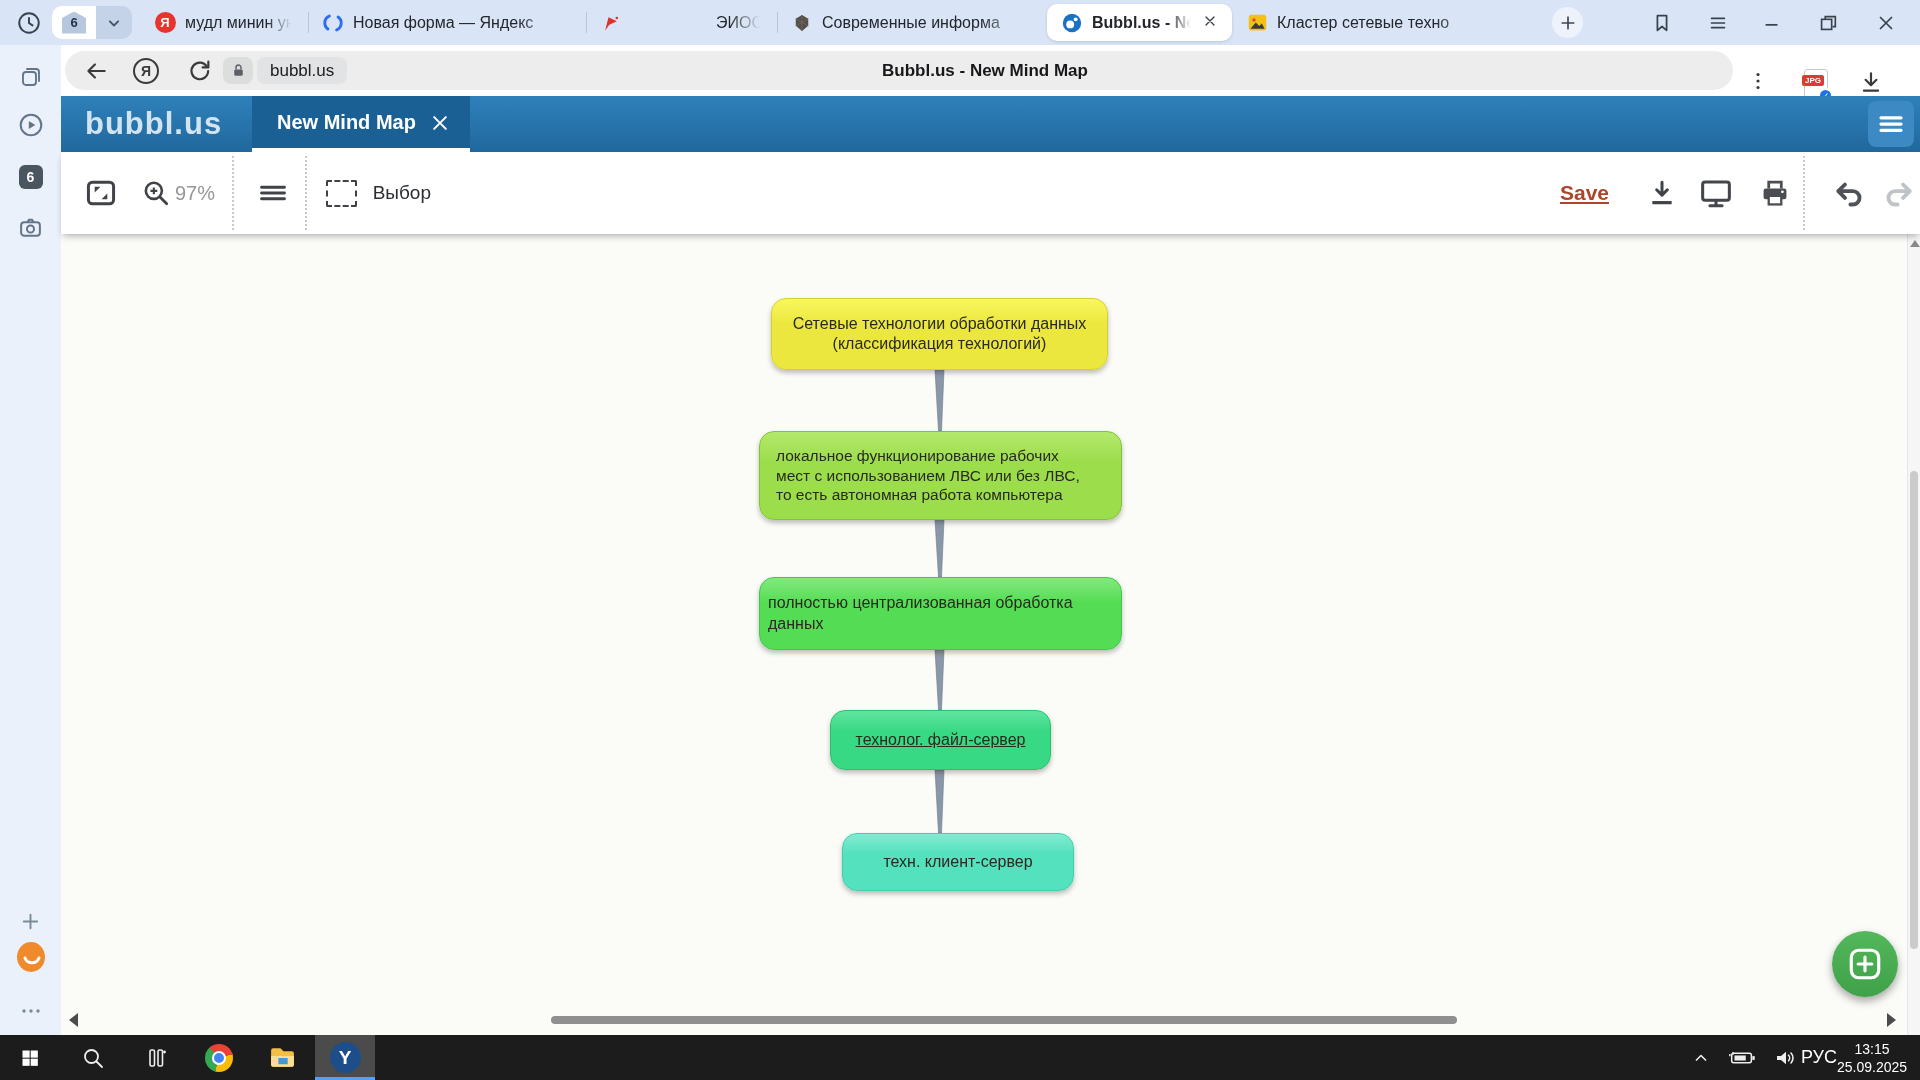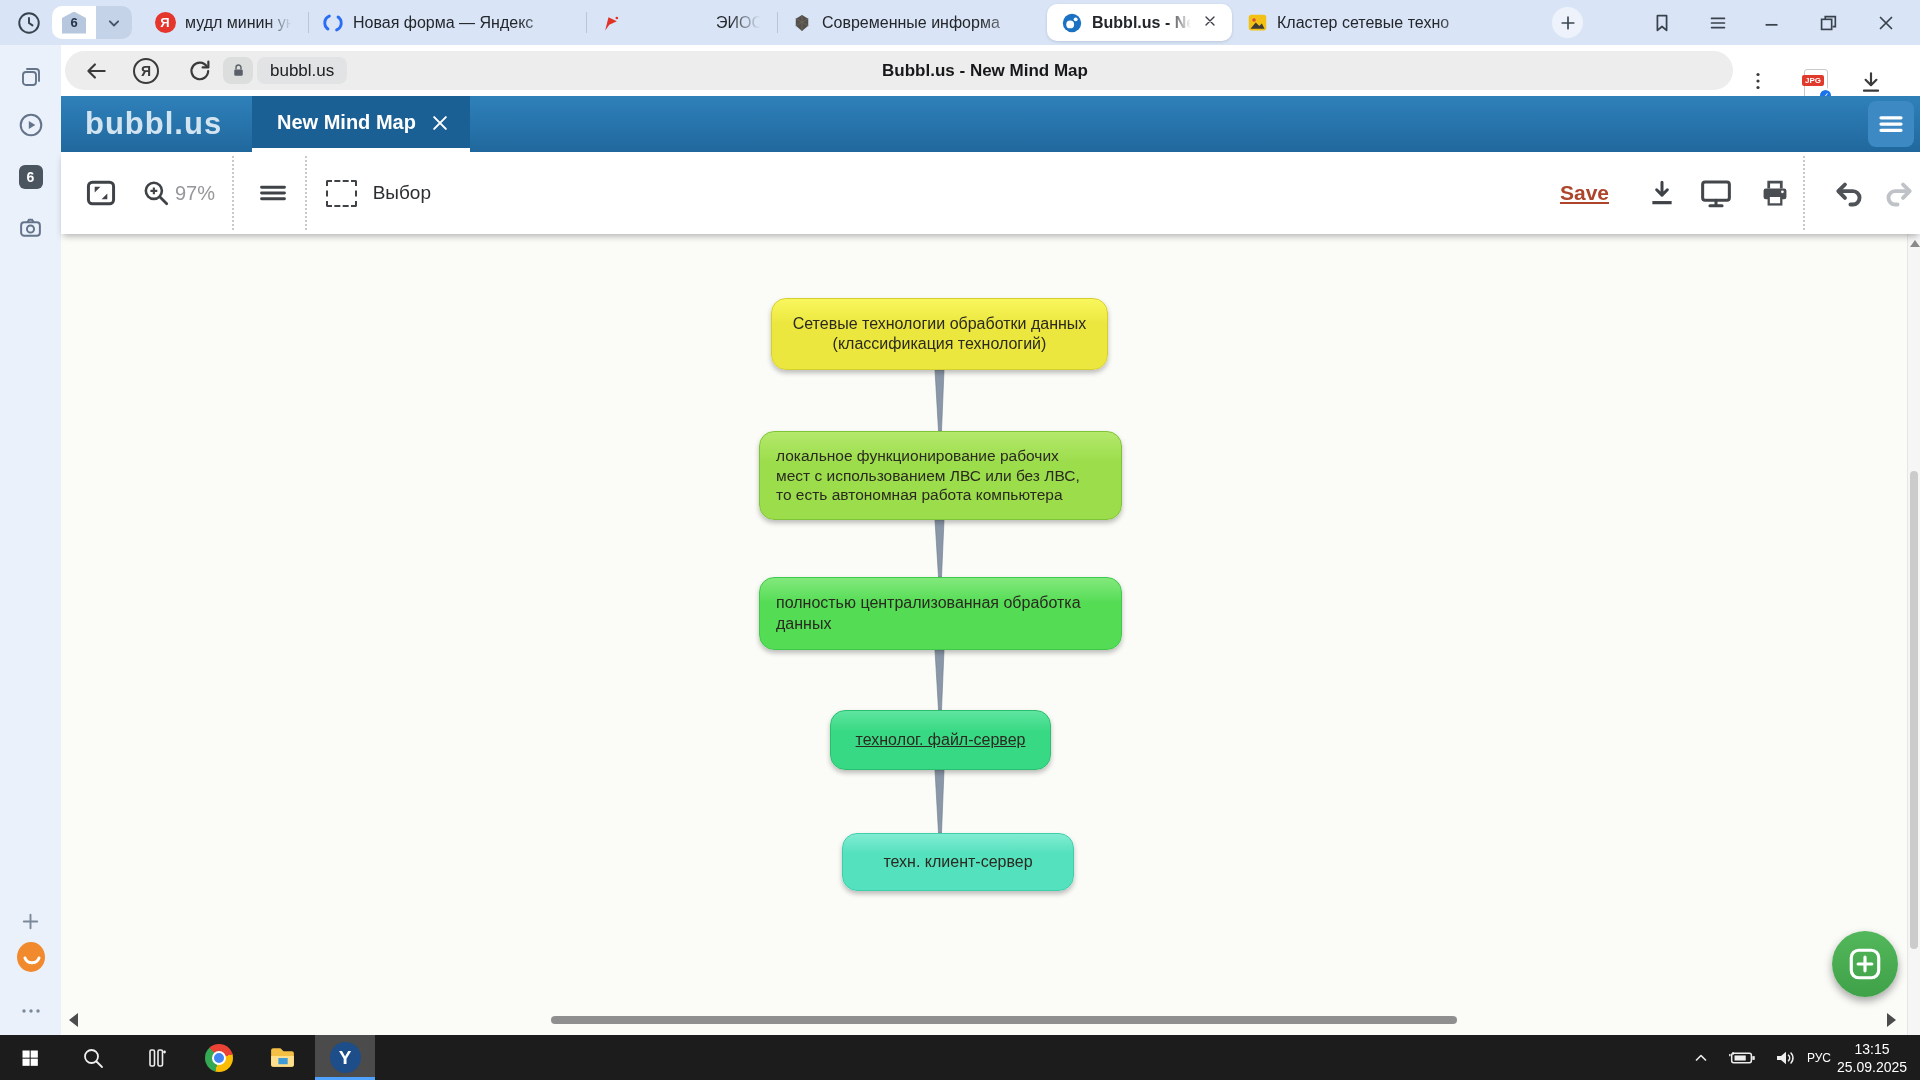--- a/index.html
+++ b/index.html
@@ -89,21 +89,21 @@
   
   .canvas { position:absolute; left:61px; top:234px; width:1846px; height:801px; background:#fbfbf8; }
   .connsvg { position:absolute; left:0; top:0; width:100%; height:100%; }
   .node { position:absolute; border:1px solid; border-radius:15px; box-shadow:0 3px 5px rgba(0,0,0,.25);
     display:flex; align-items:center; justify-content:center; font-size:16px; color:#2a2a20; line-height:1.27;
     white-space:pre-line; padding:8px 16px; cursor:pointer; }
   .node.left { justify-content:flex-start; text-align:left; }
   .node.center { text-align:center; }
   .n1 { left:710px; top:64px;  width:337px; height:72px; }
   .n2 { left:698px; top:197px; width:363px; height:89px; font-size:15.5px; }
-  .n3 { left:698px; top:343px; width:363px; height:73px; }
+  .n3 { left:698px; top:343px; width:363px; height:73px;padding-left:8px; }
   .n4 { left:769px; top:476px; width:221px; height:60px; }
   .n5 { left:781px; top:599px; width:232px; height:58px; }
   .fab { position:absolute; left:1771px; top:697px; width:66px; height:66px; border-radius:50%;
     background:linear-gradient(180deg,#53b75b,#3fa148); box-shadow:0 4px 9px rgba(0,0,0,.35);
     display:flex; align-items:center; justify-content:center; }
 
   
   .hthumb { position:absolute; left:490px; top:782px; width:906px; height:8px; background:#8f8f8f; border-radius:4px; }
   .harrow { position:absolute; top:779px; width:0; height:0; border-top:7px solid transparent; border-bottom:7px solid transparent; }
   .harrow.l { left:8px;  border-right:9px solid #4c4c4c; }
@@ -117,21 +117,21 @@
   .taskbar { position:absolute; left:0; top:1035px; width:1920px; height:45px; background:#1c1c1c; }
   .tbic { position:absolute; top:0; width:60px; height:45px; display:flex; align-items:center; justify-content:center; }
   .ytile { position:absolute; left:315px; top:0; width:60px; height:45px; background:#4b4b4b;
     display:flex; align-items:center; justify-content:center; }
   .ytile::after { content:""; position:absolute; left:0; bottom:0; width:100%; height:3px; background:#4fa3ff; }
   .ycirc { width:31px; height:31px; border-radius:50%; background:#1d4e89; color:#fff; font-weight:bold; font-size:19px;
     display:flex; align-items:center; justify-content:center; }
   .chrome { width:28px; height:28px; border-radius:50%;
     background:conic-gradient(from -45deg,#ea4335 0 120deg,#fbbc05 120deg 240deg,#34a853 240deg 360deg); position:relative; }
   .chrome::after { content:""; position:absolute; inset:7px; border-radius:50%; background:#4285f4; border:2.5px solid #fff; }
-  .lang { color:#fff; font-size:12px; }
+  .lang { color:#fff; font-size:18px; }
   .clockblk { position:absolute; left:1832px; top:3px; width:80px; height:40px; color:#fff; font-size:14px;
     display:flex; flex-direction:column; align-items:center; justify-content:center; line-height:18px; text-align:center; }
 </style>
 </head>
 <body>
 
 <div class="screen">
 
   <div class="tabrow">
     <div class="histbtn">

